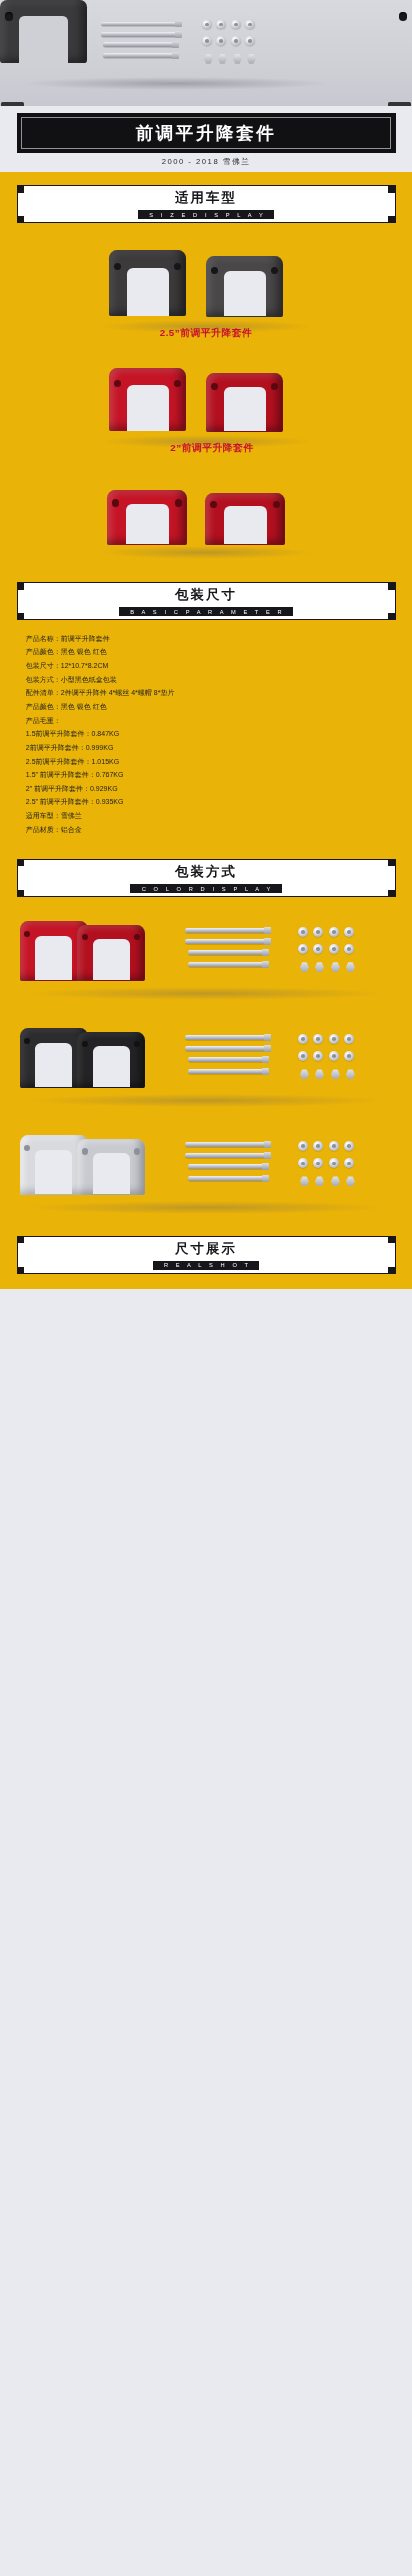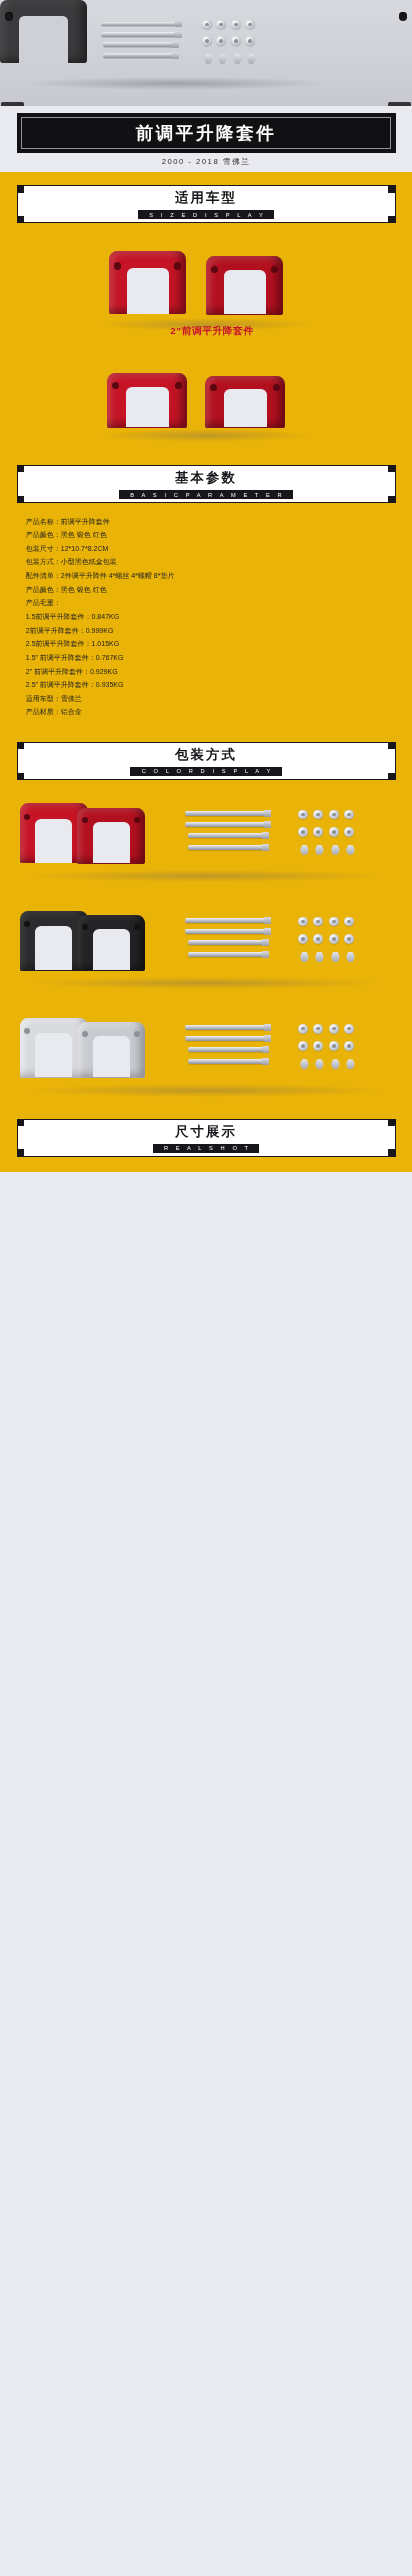--- a/index.html
+++ b/index.html
@@ -195,20 +195,38 @@
     <div class="sec-head">
       <div class="corner c-tl"></div>
       <div class="corner c-tr"></div>
       <div class="corner c-bl"></div>
       <div class="corner c-br"></div>
       <div class="cn">适用车型</div>
       <div class="en">S I Z E   D I S P L A Y</div>
     </div>
   </div>
 
+  <div class="showcase" style="height:108px;margin-top:9.3px;">
+    <div class="shadow-ell" style="left:98px;top:87px;width:216px;height:13.4px;"></div>
+
+    <div class="bracket" style="left:109px;top:17.5px;width:77px;height:66px;">
+      <div class="bk-body" style="background:#3c3a3b;box-shadow:inset -5.2px -3.1px 9.3px rgba(0,0,0,.5), inset 4.1px 3.1px 7.2px rgba(255,255,255,.10);"></div>
+      <div class="bk-notch" style="left:17.5px;top:17.5px;width:42px;height:48px;background:#e9eaef;"></div>
+      <div class="bk-hole" style="left:5.2px;top:12.4px;width:7.2px;height:7.2px;background:#161618;"></div>
+      <div class="bk-hole" style="right:5.2px;top:12.4px;width:7.2px;height:7.2px;background:#161618;"></div>
+    </div>
+
+    <div class="bracket" style="left:206px;top:23px;width:77px;height:61px;">
+      <div class="bk-body" style="background:#4a4749;box-shadow:inset -5.2px -3.1px 9.3px rgba(0,0,0,.5), inset 4.1px 3.1px 7.2px rgba(255,255,255,.12);"></div>
+      <div class="bk-notch" style="left:17.5px;top:15.5px;width:42px;height:45px;background:#e9eaef;"></div>
+      <div class="bk-hole" style="left:5.2px;top:11.3px;width:7.2px;height:7.2px;background:#161618;"></div>
+      <div class="bk-hole" style="right:5.2px;top:11.3px;width:7.2px;height:7.2px;background:#161618;"></div>
+    </div>
+    <div class="caption cap-red" style="position:absolute;left:0;right:0;top:91px;">2.5”前调平升降套件</div>
+  </div>
 
   <div class="showcase" style="height:108px;margin-top:7.2px;">
     <div class="shadow-ell" style="left:98px;top:87px;width:216px;height:13.4px;"></div>
     <div class="bracket" style="left:109px;top:20.6px;width:77px;height:63px;">
       <div class="bk-body" style="background:#c41425;box-shadow:inset -5.2px -3.1px 9.3px rgba(0,0,0,.45), inset 4.1px 3.1px 7.2px rgba(255,255,255,.18);"></div>
       <div class="bk-notch" style="left:17.5px;top:16.5px;width:42px;height:46px;background:#e9eaef;"></div>
       <div class="bk-hole" style="left:5.2px;top:11.3px;width:7.2px;height:7.2px;background:#5a0710;"></div>
       <div class="bk-hole" style="right:5.2px;top:11.3px;width:7.2px;height:7.2px;background:#5a0710;"></div>
     </div>
     <div class="bracket" style="left:206px;top:25px;width:77px;height:59px;">
@@ -235,21 +253,21 @@
       <div class="bk-hole" style="right:5.2px;top:8.2px;width:7.2px;height:7.2px;background:#5a0710;"></div>
     </div>
   </div>
 
   <div class="sec">
     <div class="sec-head">
       <div class="corner c-tl"></div>
       <div class="corner c-tr"></div>
       <div class="corner c-bl"></div>
       <div class="corner c-br"></div>
-      <div class="cn">基本参数</div>
+      <div class="cn">包装尺寸</div>
       <div class="en">B A S I C   P A R A M E T E R</div>
     </div>
   </div>
 
   <div class="params">
     <div>产品名称：前调平升降套件</div>
     <div>产品颜色：黑色 银色 红色</div>
     <div>包装尺寸：12*10.7*8.2CM</div>
     <div>包装方式：小型黑色纸盒包装</div>
     <div>配件清单：2件调平升降件 4*螺丝 4*螺帽 8*垫片</div>

